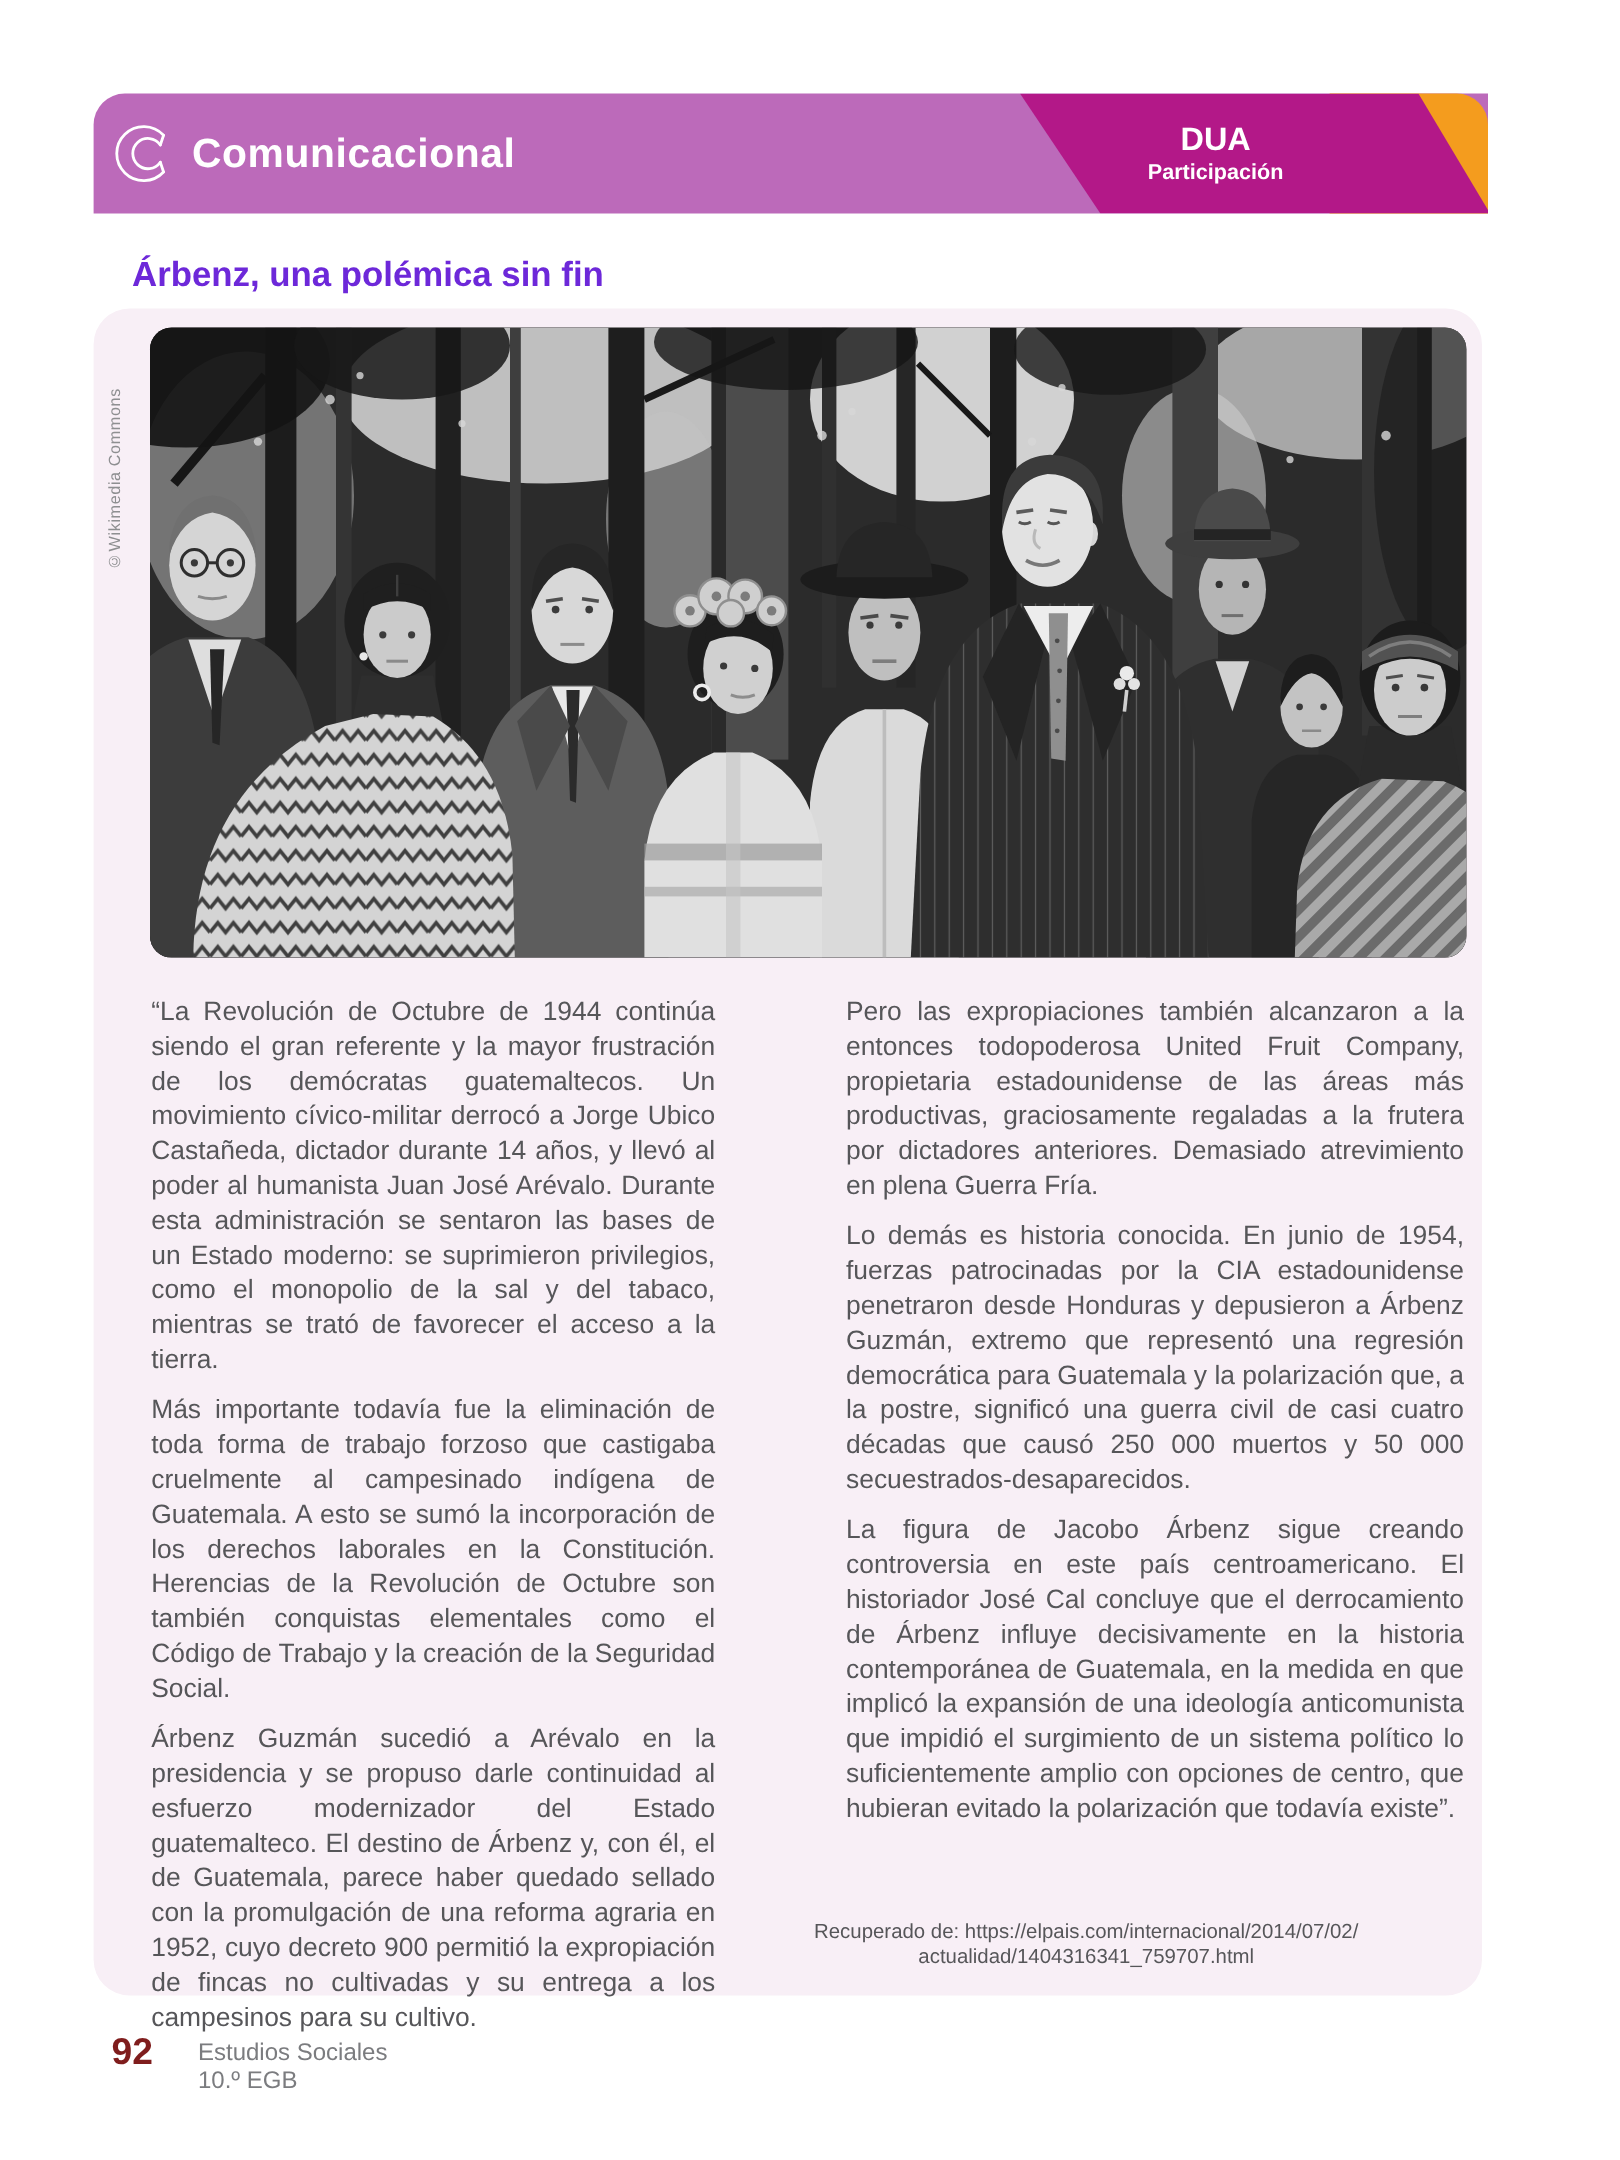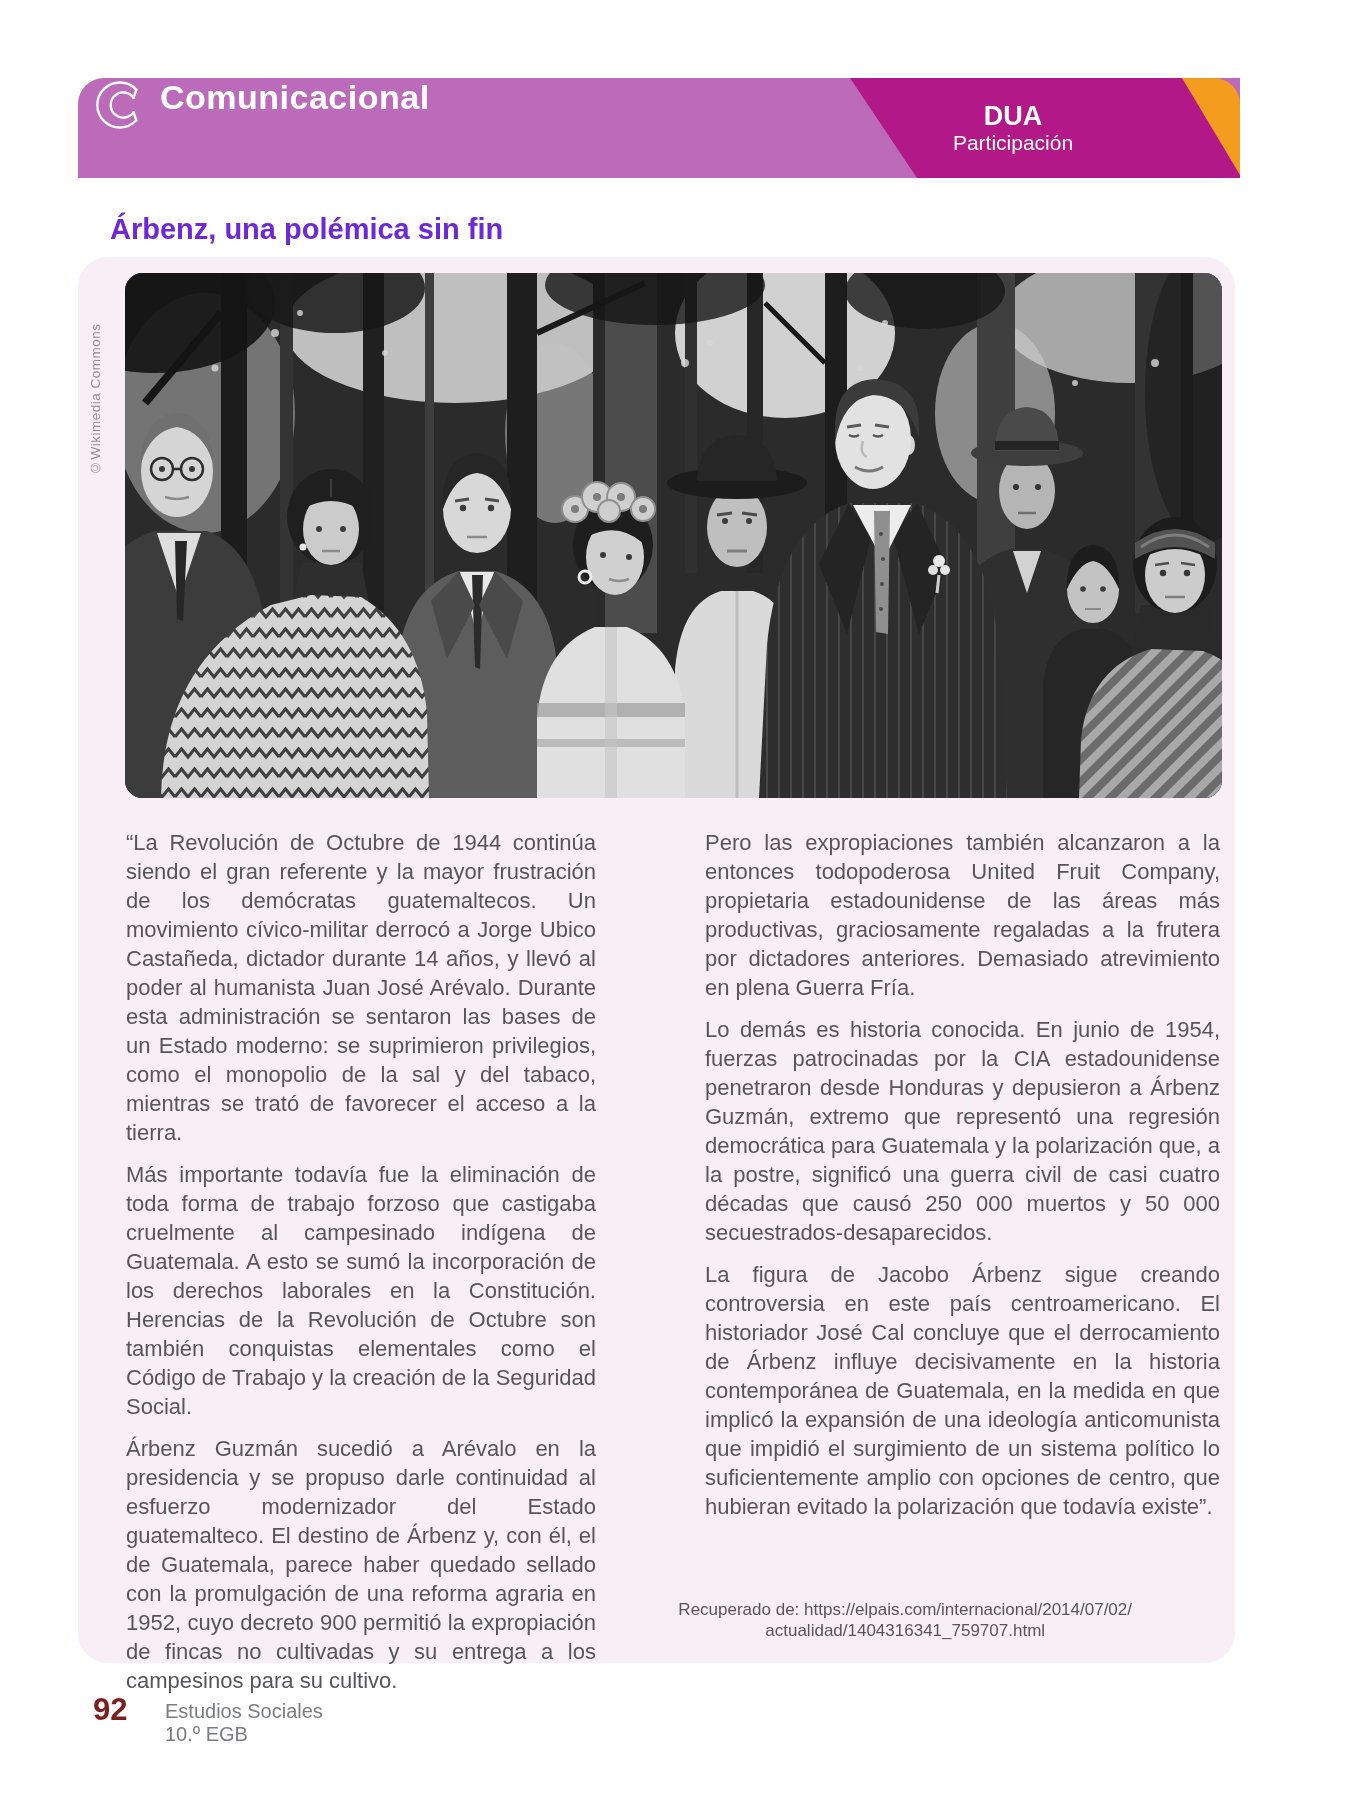--- a/index.html
+++ b/index.html
@@ -25,38 +25,38 @@
     border-top-right-radius: 26px;
   }
   .banner-magenta {
     position: absolute; left: 0; top: 0;
     width: 1162px; height: 100px;
     background: #b31888;
     clip-path: polygon(772px 0, 1104px 0, 1162px 97px, 1162px 100px, 839px 100px);
   }
   .logo-wrap {
     position: absolute; left: 16px; top: 0; height: 100px;
-    display: flex; gap: 12px;
+    display: flex; align-items: center; gap: 12px;
   }
   .logo-c { width: 54px; height: 54px; }
   .logo-text {
     color: #ffffff; font-size: 34px; font-weight: bold; letter-spacing: 0.5px;
   }
   .tagline {
     position: absolute; left: 399px; top: 0; height: 100px;
     display: flex; flex-direction: column; justify-content: center;
     color: #ffffff; font-size: 22px; font-weight: bold; line-height: 26px;
   }
   .dua-block {
     position: absolute; left: 790px; top: 0; width: 290px; height: 100px;
     display: flex; flex-direction: column; justify-content: center; align-items: center;
     color: #ffffff; text-align: center;
   }
   .dua-title { font-size: 27px; font-weight: bold; line-height: 30px; }
-  .dua-sub { font-size: 21px; font-weight: normal; line-height: 24px; }
+  .dua-sub { font-size: 18px; font-weight: bold; line-height: 24px; }
 
   
   .page-title {
     position: absolute; left: 110px; top: 194px;
     font-size: 29px; font-weight: bold; color: #6d28d9;
   }
 
   
   .card {
     position: absolute; left: 78px; top: 257px;

